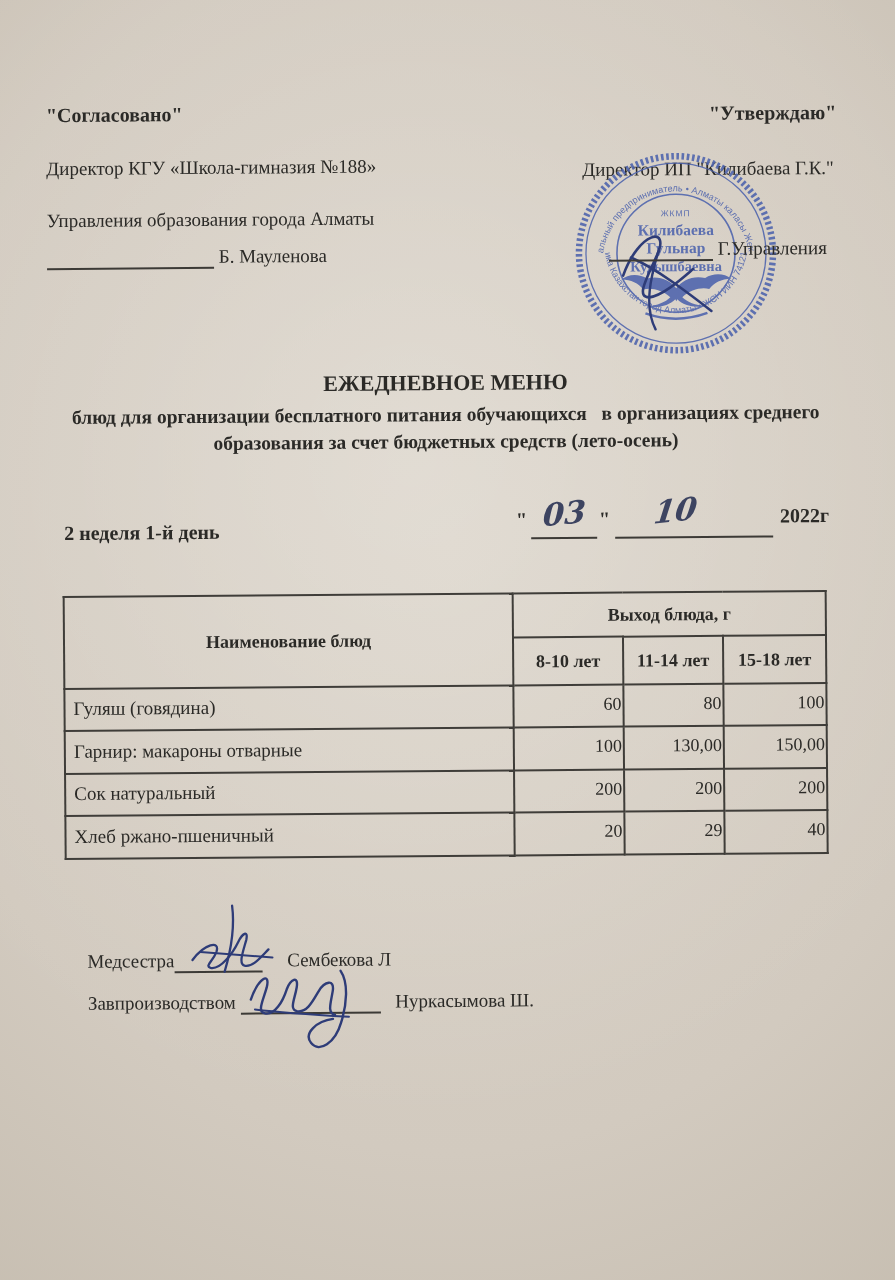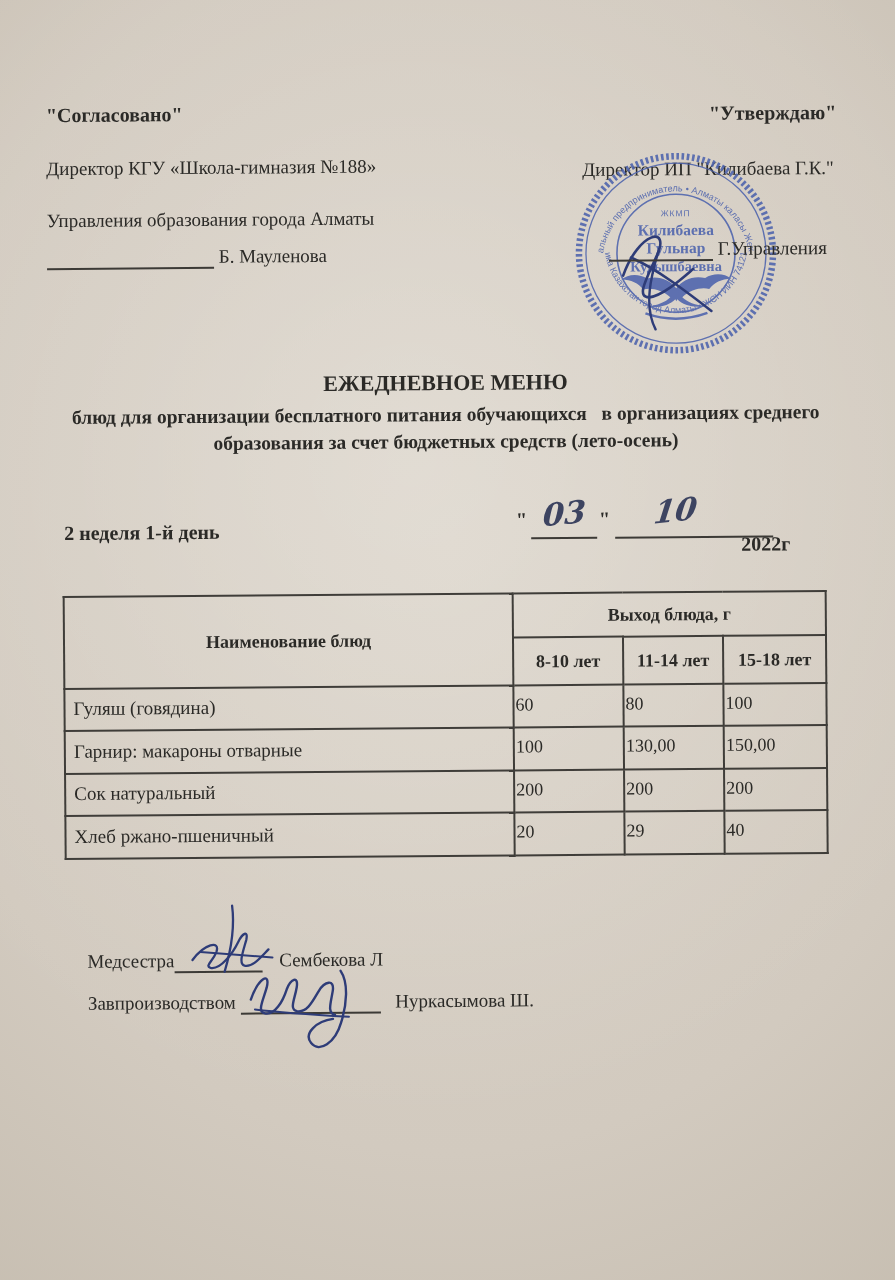--- a/index.html
+++ b/index.html
@@ -22,21 +22,21 @@
   .uline{display:inline-block;border-bottom:2px solid #3c3a36;height:18px;vertical-align:bottom;}
   
   table.menu{
     position:absolute;left:63px;top:593px;width:762px;
     border-collapse:collapse;table-layout:fixed;
     color:#2b2a27;
   }
   table.menu th,table.menu td{border:2px solid #3f3d39;overflow:hidden;}
   table.menu th{font-size:18px;font-weight:bold;text-align:center;padding:2px 4px;}
   td.dish{font-size:19px;text-align:left;vertical-align:bottom;padding:4px 6px 10px 8px;}
-  td.val{font-size:18px;text-align:left;vertical-align:top;padding-top:8px;}
+  td.val{font-size:18px;text-align:right;vertical-align:top;padding-top:8px;}
   th.out-hdr{font-size:19px;}
   
   .hand{
     position:absolute;color:#3d4461;
     font-family:"DejaVu Serif",serif;font-style:italic;font-weight:bold;
   }
   .hw-day{font-size:31px;transform:rotate(-5deg) skewX(-8deg);}
   .hw-month{font-size:31px;transform:rotate(-6deg) skewX(-14deg);}
   svg{position:absolute;overflow:visible;}
   .stamp-t{fill:#4d63ad;}
@@ -101,21 +101,21 @@
   <div class="txt b center keep-space" style="left:0;top:403px;width:895px;font-size:19.5px;">блюд для организации бесплатного питания обучающихся   в организациях среднего</div>
   <div class="txt b center" style="left:0;top:430px;width:895px;font-size:19.5px;">образования за счет бюджетных средств (лето-осень)</div>
 
   <div class="txt b" style="left:65px;top:518px;font-size:20px;">2 неделя 1-й день</div>
   <div class="txt b" style="left:517px;top:508px;font-size:20px;">"</div>
   <span class="uline" style="position:absolute;left:532px;top:520px;width:66px;"></span>
   <div class="hand hw-day" style="left:544px;top:496px;">03</div>
   <div class="txt b" style="left:600px;top:508px;font-size:20px;">"</div>
   <span class="uline" style="position:absolute;left:616px;top:520px;width:158px;"></span>
   <div class="hand hw-month" style="left:655px;top:494px;">10</div>
-  <div class="txt b" style="left:742px;top:506px;font-size:20px;margin-top:28px;">2022г</div>
+  <div class="txt b" style="left:781px;top:506px;font-size:20px;">2022г</div>
 
   <table class="menu">
     <colgroup>
           <col style="width:449px;">
           <col style="width:110px;">
           <col style="width:100px;">
           <col style="width:103px;">
         </colgroup>
     <tbody>
           <tr style="height:44px;">
@@ -149,21 +149,21 @@
       <td class="dish">Хлеб ржано-пшеничный</td>
       <td class="val">20</td>
       <td class="val">29</td>
       <td class="val">40</td>
     </tr>
   </tbody>
       </table>
 
   <div class="txt" style="left:85px;top:948px;">
     <span>Медсестра</span><span class="uline" style="width:88px;"></span>
-    <span style="margin-left:12px;">Сембекова Л</span>
+    <span style="margin-left:20px;">Сембекова Л</span>
   </div>
   <svg style="left:178px;top:898px;" width="110" height="80" viewBox="0 0 110 80">
     <path d="M12,60 C24,44 40,40 36,52 C32,62 24,66 30,68 C40,70 52,54 58,42 C62,34 68,30 66,40 C62,54 58,64 64,66 C72,68 80,58 88,50" fill="none" stroke="#2e3c78" stroke-width="2.3" stroke-linecap="round"></path>
     <path d="M52,6 C54,22 52,46 44,72" fill="none" stroke="#2e3c78" stroke-width="2.3" stroke-linecap="round"></path>
     <path d="M20,52 C42,54 66,56 92,58" fill="none" stroke="#2e3c78" stroke-width="2" stroke-linecap="round"></path>
   </svg>
 
   <div class="txt" style="left:85px;top:990px;">
     <span>Завпроизводством</span>
     <span class="uline" style="width:140px;"></span>

